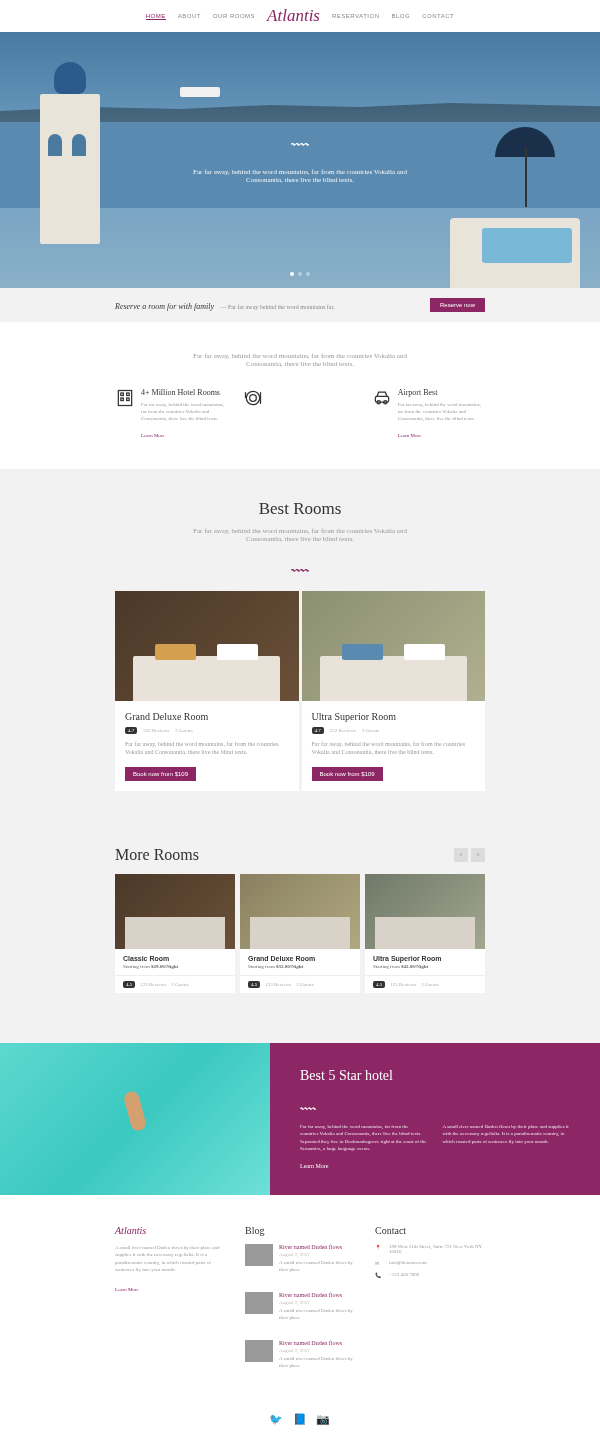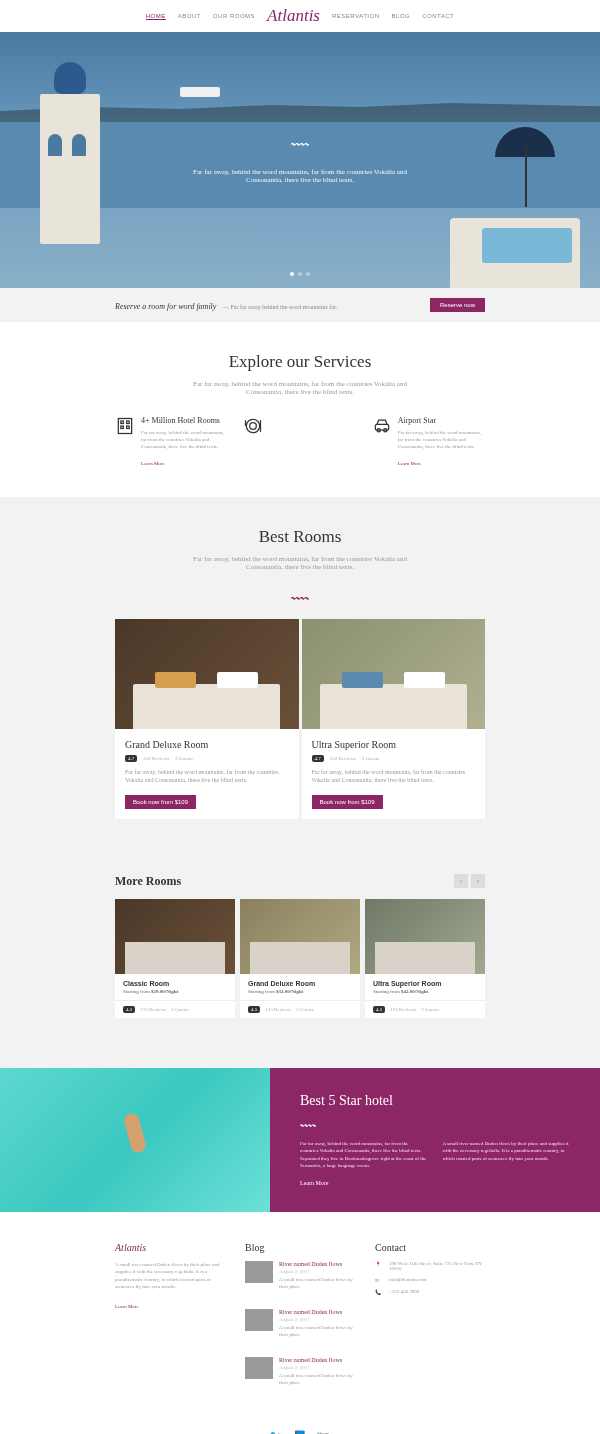--- a/index.html
+++ b/index.html
@@ -68,42 +68,42 @@
 .room-body{padding:10px}
 .room-body h3{font-size:10px;font-weight:400;margin-bottom:5px}
 .room-meta{font-size:5px;color:#aaa;margin-bottom:6px;display:flex;gap:6px;align-items:center}
 .badge{background:#333;color:#fff;padding:1px 3px;border-radius:2px;font-size:5px}
 .room-body p{font-size:6px;color:#999;line-height:1.4;margin-bottom:10px}
 .book-btn{background:#8c2664;color:#fff;padding:4px 8px;font-size:6px;border:none;cursor:pointer;font-family:Arial}
 
 
 .more-rooms{background:#f2f2f2;padding:25px 0 50px}
 .more-header{display:flex;justify-content:space-between;align-items:center;margin-bottom:10px}
-.more-header h2{font-size:12px;font-weight:700}
+.more-header h2{font-size:16px;font-weight:400}
 .arrows{display:flex;gap:3px}
 .arrow-btn{width:14px;height:14px;background:#ddd;border:none;font-size:8px;cursor:pointer;color:#999}
 .small-room-grid{display:flex;gap:5px}
 .small-room{flex:1;background:#fff}
 .small-room-img{height:75px;position:relative}
 .sr1{background:linear-gradient(135deg,#4a3828,#6a5038)}
 .sr2{background:linear-gradient(135deg,#8a8060,#b0a880)}
 .sr3{background:linear-gradient(135deg,#707868,#a0a890)}
 .small-bed{position:absolute;bottom:0;left:8%;right:8%;height:32px;background:#d8d2c8}
 .small-room-body{padding:6px 8px}
 .small-room-body h4{font-size:7px;font-weight:600;font-family:Arial;margin-bottom:2px}
 .small-room-body .price{font-size:5px;color:#666}
 .small-room-body .price b{font-weight:600}
 .small-room-meta{font-size:5px;color:#aaa;padding:5px 8px;border-top:1px solid #eee;display:flex;gap:5px;align-items:center}
 
 
 .five-star{display:flex;min-height:140px}
 .five-left{flex:1;background:linear-gradient(135deg,#5dd8d0 0%,#3ac8c0 50%,#6de0d8 100%);position:relative;overflow:hidden}
 .swimmer{position:absolute;top:45%;left:50%;transform:translate(-50%,-50%) rotate(-15deg);width:15px;height:40px;background:#d4a070;border-radius:8px}
 .five-right{flex:1;background:#8c2664;color:#fff;padding:25px 30px}
-.five-right h2{font-size:14px;font-weight:400;margin-bottom:10px}
+.five-right h2{font-size:14px;font-weight:400;margin-bottom:18px}
 .wave-white{color:#fff;font-size:8px;margin-bottom:10px}
 .five-cols{display:flex;gap:15px}
 .five-cols p{font-size:5px;line-height:1.5;flex:1;opacity:0.9}
 .five-right .learn-more{color:#fff;font-size:6px;display:inline-block;margin-top:10px}
 
 
 footer{background:#fff;padding:30px 0 20px}
 .footer-cols{display:flex;gap:20px}
 .footer-col{flex:1}
 .footer-col h3{font-size:10px;font-weight:400;margin-bottom:8px}
@@ -154,30 +154,29 @@
   <div class="dots">
     <span class="dot active"></span>
     <span class="dot"></span>
     <span class="dot"></span>
   </div>
 </section>
 
 <section class="reserve-bar">
   <div class="container reserve-inner">
     <div>
-      <span class="reserve-text">Reserve a room for word family</span>
+      <span class="reserve-text">Reserve a room for with family</span>
       <span class="reserve-sub">— Far far away behind the word mountains far.</span>
     </div>
     <button class="reserve-btn">Reserve now</button>
   </div>
 </section>
 
 <section class="services">
   <div class="container">
-    <h2 class="section-title">Explore our Services</h2>
     <p class="section-sub">Far far away, behind the word mountains, far from the countries Vokalia and Consonantia, there live the blind texts.</p>
     <div class="service-grid">
       <div class="service">
         <div class="service-icon"><svg viewBox="0 0 24 24">
               <rect x="4" y="3" width="16" height="18"></rect>
               <rect x="7" y="6" width="3" height="3"></rect>
               <rect x="14" y="6" width="3" height="3"></rect>
               <rect x="7" y="12" width="3" height="3"></rect>
               <rect x="14" y="12" width="3" height="3"></rect>
             </svg></div>
@@ -196,21 +195,21 @@
             </svg></div>
       </div>
       <div class="service">
         <div class="service-icon"><svg viewBox="0 0 24 24">
               <rect x="4" y="10" width="16" height="7" rx="2"></rect>
               <circle cx="8" cy="17" r="2"></circle>
               <circle cx="16" cy="17" r="2"></circle>
               <path d="M6 10 L8 5 L16 5 L18 10"></path>
             </svg></div>
         <div>
-          <h4>Airport Star</h4>
+          <h4>Airport Best</h4>
           <p>Far far away, behind the word mountains, far from the countries Vokalia and Consonantia, there live the blind texts.</p>
           <a class="learn-more">Learn More</a>
         </div>
       </div>
     </div>
   </div>
 </section>
 
 <section class="best-rooms">
   <div class="container">

